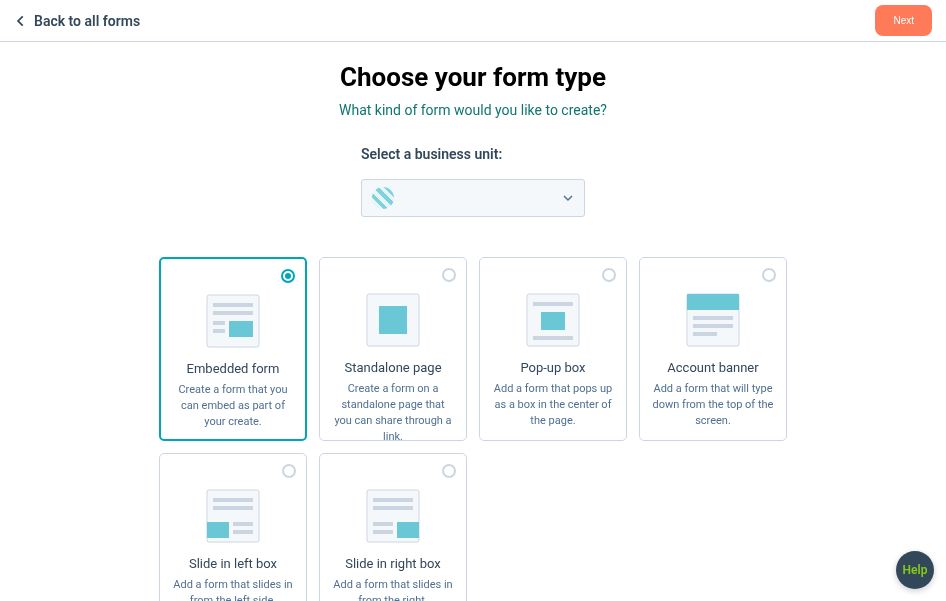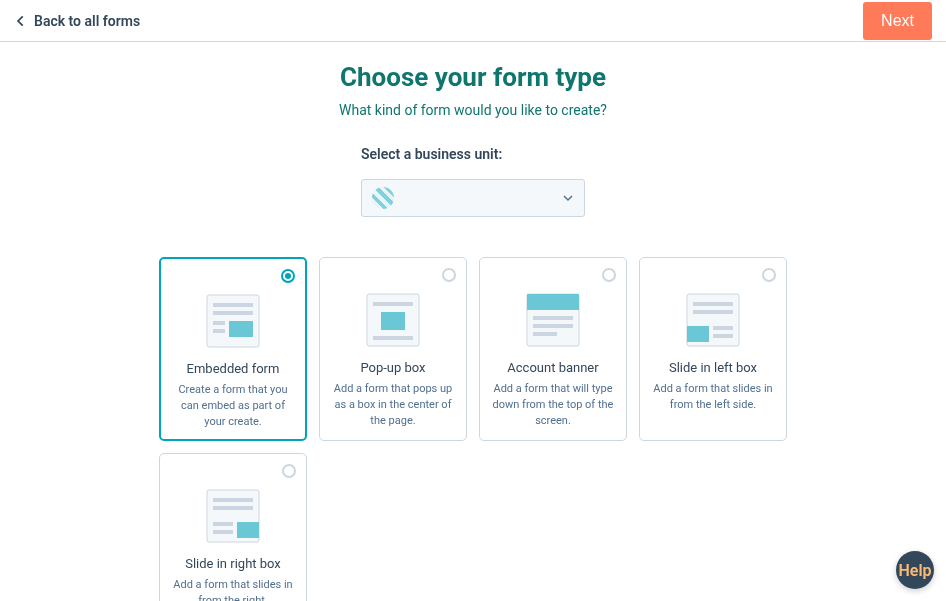--- a/index.html
+++ b/index.html
@@ -1,44 +1,44 @@
 <!DOCTYPE html>
 <html><head>
 <meta charset="utf-8">
 <style>
   * { box-sizing: border-box; margin: 0; padding: 0; }
   html, body { height: 100%; font-family: -apple-system, BlinkMacSystemFont, "Segoe UI", Roboto, Arial, sans-serif; background: #fff; color: #33475b; }
   .page { width: 946px; height: 601px; position: relative; overflow: hidden; }
   .topbar { height: 42px; background: #fff; display: flex; align-items: center; justify-content: space-between; padding: 0 14px; border-bottom: 1px solid #cbd6e2; }
   .back { display: flex; align-items: center; gap: 6px; font-size: 14px; font-weight: 600; color: #33475b; cursor: pointer; }
   .back svg { width: 14px; height: 14px; }
-  .next-btn { background: #ff7a59; color: #fff; border: none; border-radius: 3px; padding: 10px 18px; font-size: 16px; font-weight: 500; cursor: pointer; }
+  .next-btn { background: #ff7a59; color: #fff; border: none; border-radius: 8px; padding: 10px 18px; font-size: 10px; font-weight: 500; cursor: pointer; }
   .content-outer { height: calc(601px - 42px); overflow-y: scroll; }
   .content { padding: 20px 0 40px; }
-  .title { text-align: center; font-size: 26px; font-weight: 700; color: #0f766e; margin-bottom: 10px; }
+  .title { text-align: center; font-size: 26px; font-weight: 700; color: #000000; margin-bottom: 10px; }
   .subtitle { text-align: center; font-size: 14px; color: #0f766e; margin-bottom: 28px; }
   .bu-label { display:block; font-size:14px; font-weight:600; color:#33475b; margin-bottom:17px; }
   .bu-wrap { width: 224px; margin: 0 auto 40px; }
   .bu-select { display:flex; align-items:center; justify-content:space-between; border:1px solid #cbd6e2; border-radius:3px; height:38px; padding:0 10px; font-size:15px; color:#33475b; cursor:pointer; background:#f5f8fa; }
   .bu-select .left { display:flex; align-items:center; gap:8px; }
   .bu-avatar { width:22px; height:22px; border-radius:50%; background: repeating-linear-gradient(45deg,#7fd1de 0 4px,#e5f5f8 4px 8px); }
   .chev { width:12px; height:12px; }
   .grid { width: 640px; margin: 0 auto; display: grid; grid-template-columns: repeat(4, 148px); gap: 12px; justify-content: center; }
   .card { border:1px solid #cbd6e2; border-radius:5px; height:184px; padding:14px 10px 10px; display:flex; flex-direction:column; align-items:center; position:relative; cursor:pointer; background:#fff; }
   .card.selected { border:2px solid #00a4bd; }
   .radio { position:absolute; top:10px; right:10px; width:14px; height:14px; border:2px solid #cbd6e2; border-radius:50%; background:#fff; }
   .card.selected .radio { border-color:#00a4bd; }
   .card.selected .radio::after { content:""; position:absolute; inset:2px; border-radius:50%; background:#00a4bd; }
   .thumb { width:56px; height:56px; margin:20px 0 12px; }
   .card-title { font-size:13px; font-weight:400; color:#33475b; text-align:center; margin-bottom:6px; }
   .card-desc { font-size:11px; line-height:1.45; color:#516f90; text-align:center; padding:0 2px; }
   
   .thumb svg { width:100%; height:100%; display:block; }
   
-  .help { position:absolute; right:12px; bottom:12px; width:38px; height:38px; border-radius:50%; background:#33475b; color:#fdba74; display:flex; align-items:center; justify-content:center; font-size:16px; font-weight:600; cursor:pointer; box-shadow:0 2px 6px rgba(0,0,0,.2); }
+  .help { position:absolute; right:12px; bottom:12px; width:38px; height:38px; border-radius:50%; background:#33475b; color:#84cc16; display:flex; align-items:center; justify-content:center; font-size:12px; font-weight:600; cursor:pointer; box-shadow:0 2px 6px rgba(0,0,0,.2); }
   
   .content-outer::-webkit-scrollbar { width:12px; }
   .content-outer::-webkit-scrollbar-track { background:#f1f1f1; }
   .content-outer::-webkit-scrollbar-thumb { background:#c1c1c1; border-radius:6px; }
 </style>
 </head>
 <body>
 
 <div class="page">
   <div class="topbar">
@@ -79,20 +79,31 @@
                 <rect x="8" y="18" width="40" height="4" fill="#cbd6e2"></rect>
                 <rect x="24" y="28" width="24" height="16" fill="#6ac7d6"></rect>
                 <rect x="8" y="28" width="12" height="4" fill="#cbd6e2"></rect>
                 <rect x="8" y="36" width="12" height="4" fill="#cbd6e2"></rect>
               </svg>
           </div>
           <div class="card-title">Embedded form</div>
           <div class="card-desc">Create a form that you can embed as part of your create.</div>
         </div>
 
+        <div class="card">
+          <span class="radio"></span>
+          <div class="thumb">
+            <svg viewBox="0 0 56 56">
+                <rect x="2" y="2" width="52" height="52" rx="2" fill="#f5f8fa" stroke="#cbd6e2"></rect>
+                <rect x="14" y="14" width="28" height="28" fill="#6ac7d6"></rect>
+              </svg>
+          </div>
+          <div class="card-title">Standalone page</div>
+          <div class="card-desc">Create a form on a standalone page that you can share through a link.</div>
+        </div>
 
         <div class="card">
           <span class="radio"></span>
           <div class="thumb">
             <svg viewBox="0 0 56 56">
                 <rect x="2" y="2" width="52" height="52" rx="2" fill="#f5f8fa" stroke="#cbd6e2"></rect>
                 <rect x="8" y="10" width="40" height="4" fill="#cbd6e2"></rect>
                 <rect x="8" y="44" width="40" height="4" fill="#cbd6e2"></rect>
                 <rect x="16" y="20" width="24" height="18" fill="#6ac7d6"></rect>
               </svg>

